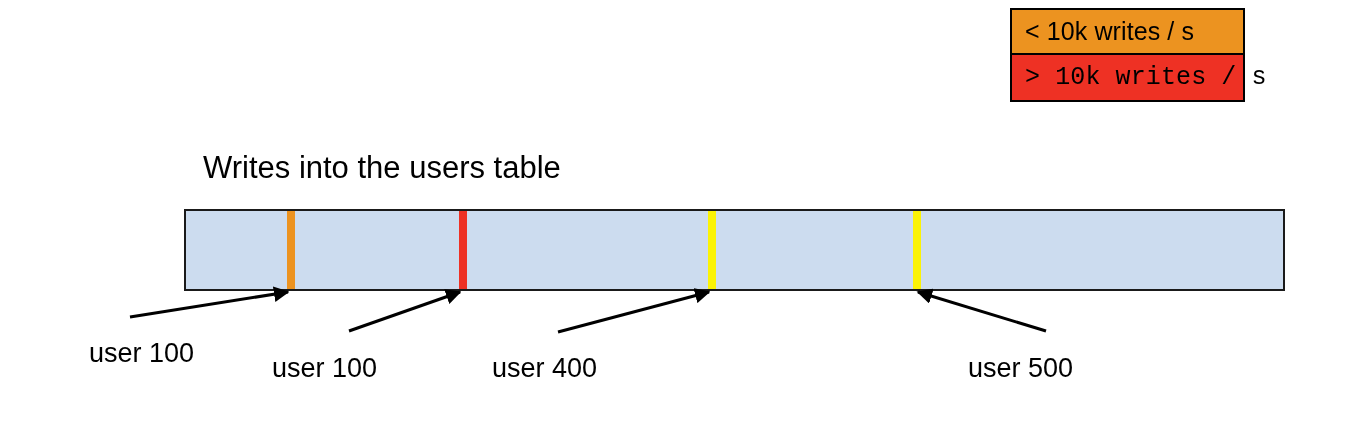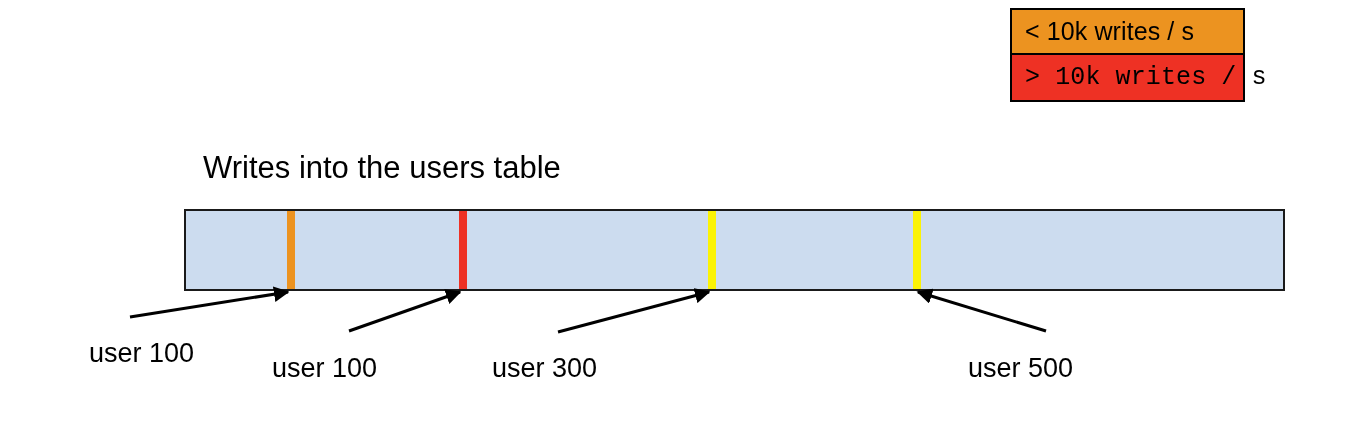--- a/index.html
+++ b/index.html
@@ -115,14 +115,14 @@
     </marker>
   </defs>
   <line stroke="#000000" stroke-width="3" marker-end="url(#ahead)" x1="130" y1="317" x2="288" y2="292"></line>
   <line stroke="#000000" stroke-width="3" marker-end="url(#ahead)" x1="349" y1="331" x2="460" y2="292"></line>
   <line stroke="#000000" stroke-width="3" marker-end="url(#ahead)" x1="558" y1="332" x2="709" y2="292"></line>
   <line stroke="#000000" stroke-width="3" marker-end="url(#ahead)" x1="1046" y1="331" x2="918" y2="292"></line>
 </svg>
 
 <div class="user-label" style="left: 50px; top: 340px; margin-left: 39px;">user 100</div>
 <div class="user-label" style="left: 272px; top: 355px;">user 100</div>
-<div class="user-label" style="left: 492px; top: 355px;">user 300</div>
+<div class="user-label" style="left: 492px; top: 355px;">user 400</div>
 <div class="user-label" style="left: 968px; top: 355px;">user 500</div>
 
 </body></html>

